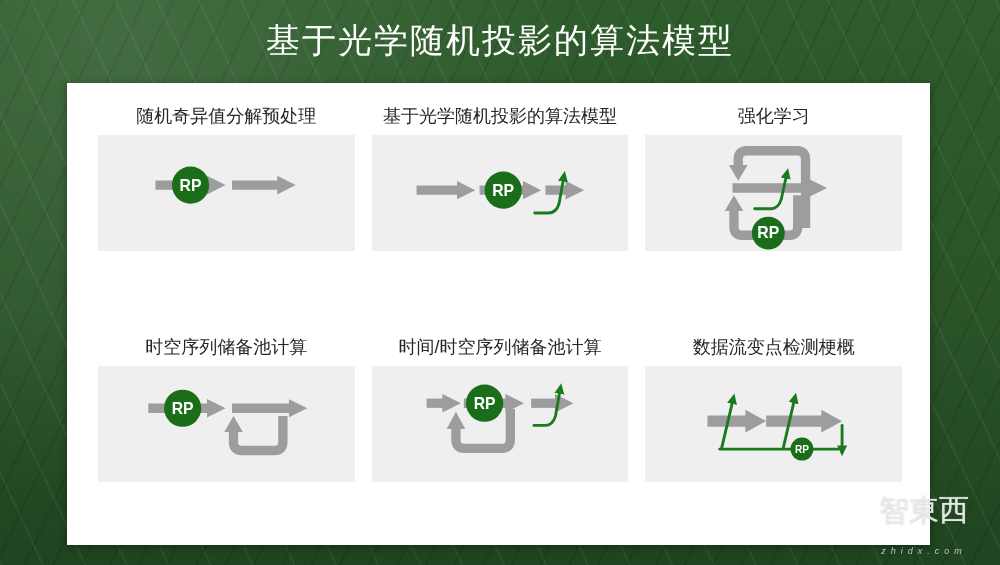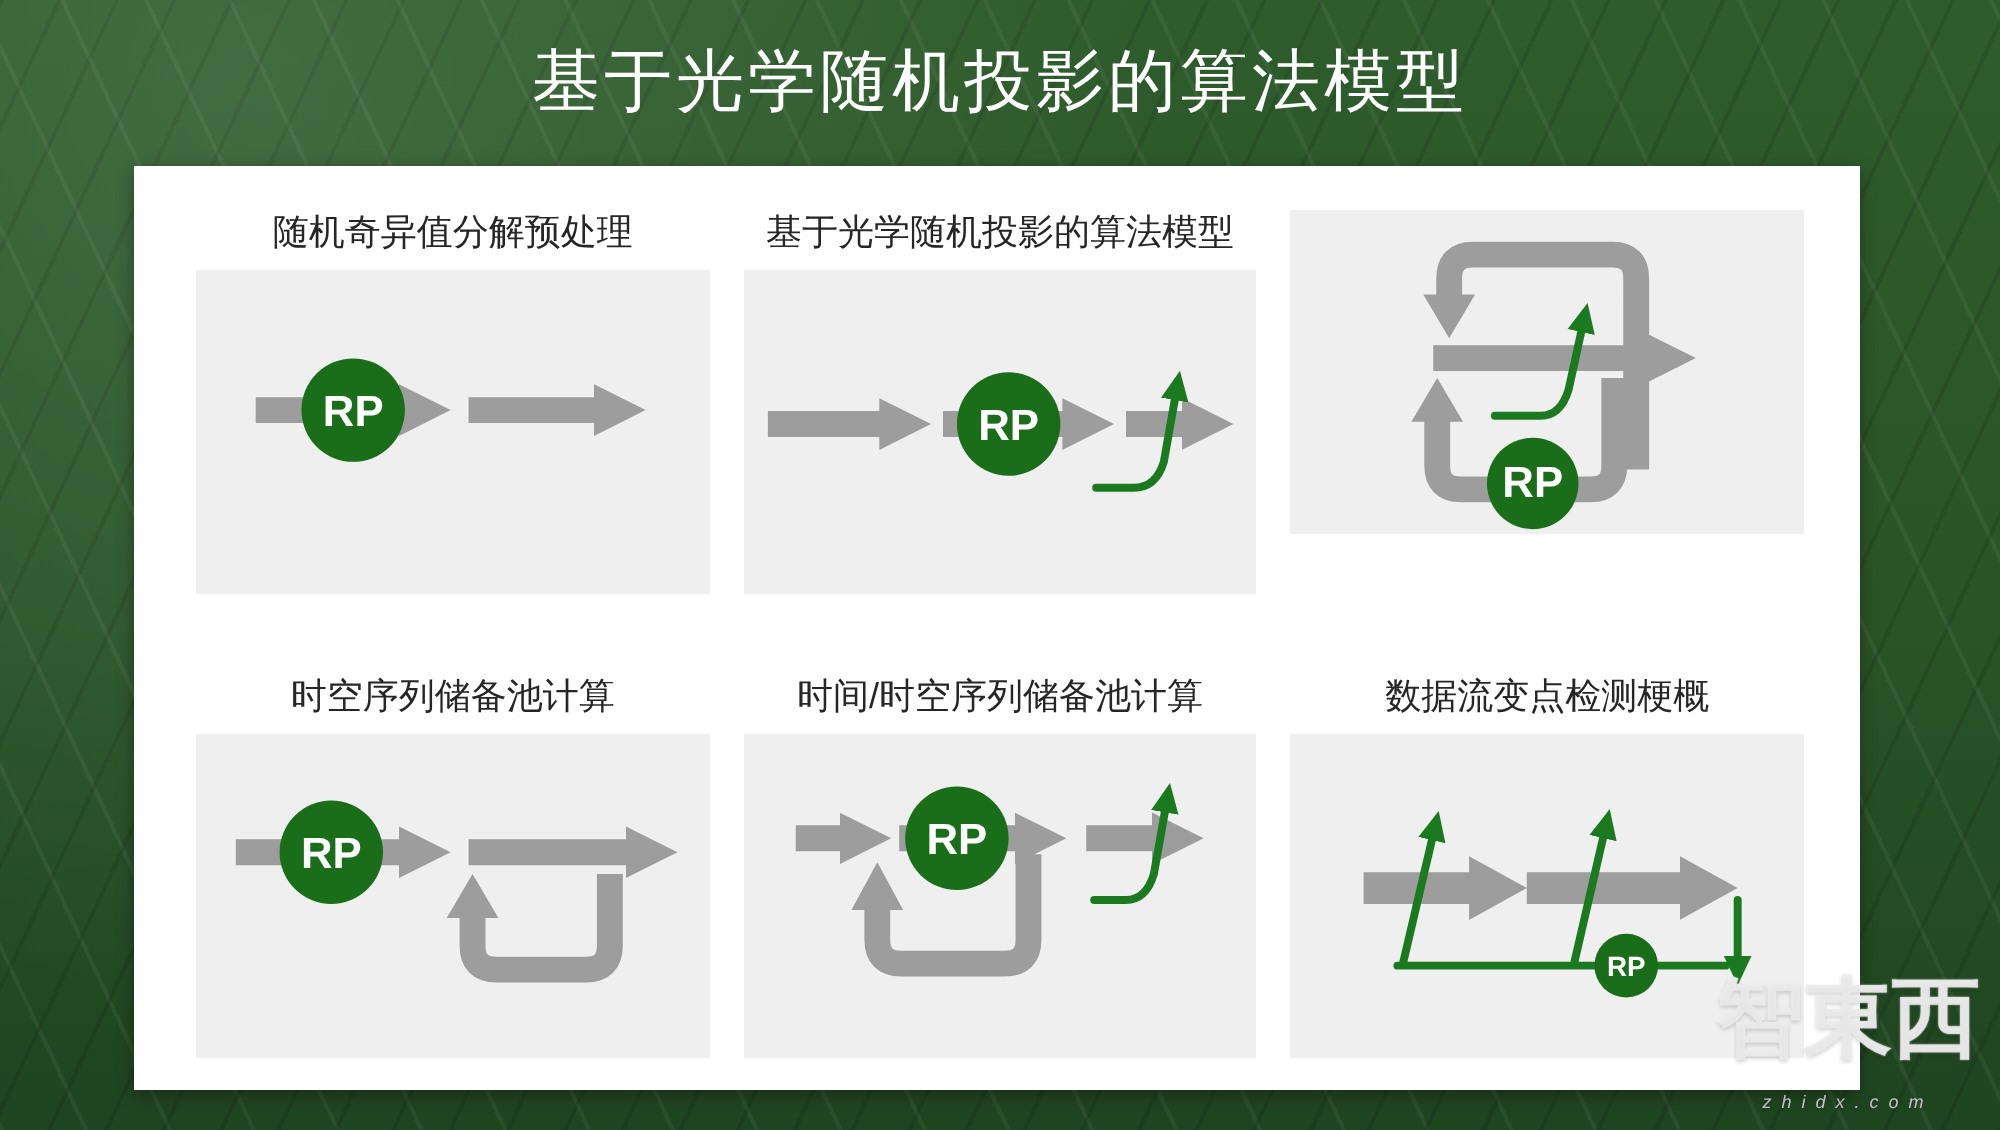--- a/index.html
+++ b/index.html
@@ -23,37 +23,37 @@
     box-sizing:border-box;
     display:grid;grid-template-columns:repeat(3,1fr);
     column-gap:17px;row-gap:40px;
     padding:22px 28px 18px 31px;
   }
   .cell{display:flex;flex-direction:column;}
   .ptitle{
     height:22px;line-height:22px;margin-bottom:8px;text-align:center;
     color:#262626;font-size:18px;font-weight:500;white-space:nowrap;
   }
-  .panel{height:162px;background:#efefef;text-align:center;}
+  .panel{height:116px;background:#efefef;text-align:center;}
   .panel svg{display:block;width:100%;height:100%;}
   .gshaft{stroke:#9d9d9d;stroke-width:13;fill:none;}
   .gshaft-lg{stroke:#9d9d9d;stroke-width:16;fill:none;}
   .gloop{stroke:#9d9d9d;stroke-width:13;fill:none;}
   .gpoly{fill:#9d9d9d;}
   .green{stroke:#1b7a1f;stroke-width:4;fill:none;stroke-linecap:round;}
   .rpc{fill:#1a6e1a;}
   .rptext{fill:#ffffff;font-weight:bold;font-size:22px;text-anchor:middle;
     font-family:"Liberation Sans","DejaVu Sans",sans-serif;}
   .rptext-sm{font-size:14px;}
   .watermark{
     position:absolute;left:858px;top:490px;width:132px;text-align:center;
     pointer-events:none;
   }
   .wm-logo{
-    font-size:44px;font-weight:bold;color:rgba(235,235,235,0.85);
+    font-size:30px;font-weight:normal;color:rgba(235,235,235,0.85);
     text-shadow:0 1px 2px rgba(0,0,0,0.18), 0 0 1px rgba(255,255,255,0.9);
     line-height:40px;white-space:nowrap;
   }
   .wm-domain{
     font-size:9px;font-style:italic;letter-spacing:5px;
     color:rgba(230,230,230,0.8);text-shadow:0 1px 1px rgba(0,0,0,0.15);
     margin-top:16px;white-space:nowrap;
   }
 </style>
 </head>
@@ -97,20 +97,21 @@
         <line class="gshaft" x1="100" y1="77" x2="162" y2="77" marker-end="url(#ah-gray)"></line>
         <line class="gshaft" x1="192" y1="77" x2="222" y2="77" marker-end="url(#ah-gray)"></line>
         <path class="green" d="M 177,109 H 196 Q 207,109 211,96 L 217,62" marker-end="url(#ah-green)"></path>
         <circle class="rpc" cx="133" cy="77" r="26"></circle>
         <text class="rptext" x="133" y="85">RP</text>
       </svg>
     </div>
   </div>
 
   <div class="cell">
+    <div class="ptitle">强化学习</div>
     <div class="panel">
       <svg viewBox="0 0 258 162">
         <path class="gloop" d="M 80,44 V 34 Q 80,22 92,22 H 162 Q 174,22 174,34 V 130"></path>
         <polygon class="gpoly" points="67,42 93,42 80,64"></polygon>
         <path class="gloop" d="M 163,84 V 128 Q 163,140 151,140 H 86 Q 74,140 74,128 V 104"></path>
         <polygon class="gpoly" points="61,106 87,106 74,84"></polygon>
         <line class="gshaft" x1="72" y1="74" x2="180" y2="74" marker-end="url(#ah-gray)"></line>
         <path class="green" d="M 103,103 H 126 Q 136,103 140,90 L 147,58" marker-end="url(#ah-green)"></path>
         <circle class="rpc" cx="122" cy="137" r="23"></circle>
         <text class="rptext" x="122" y="144" font-size="20">RP</text>

